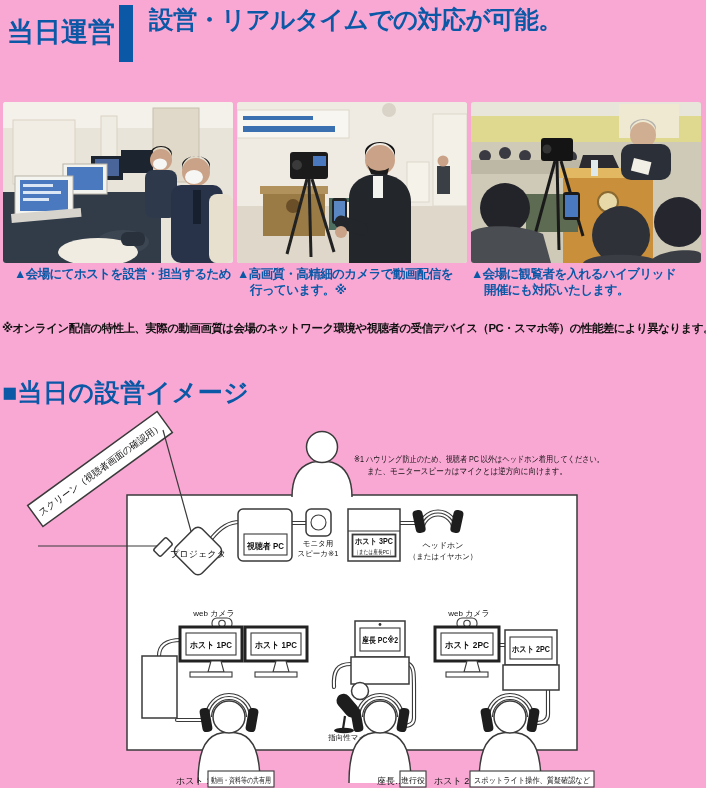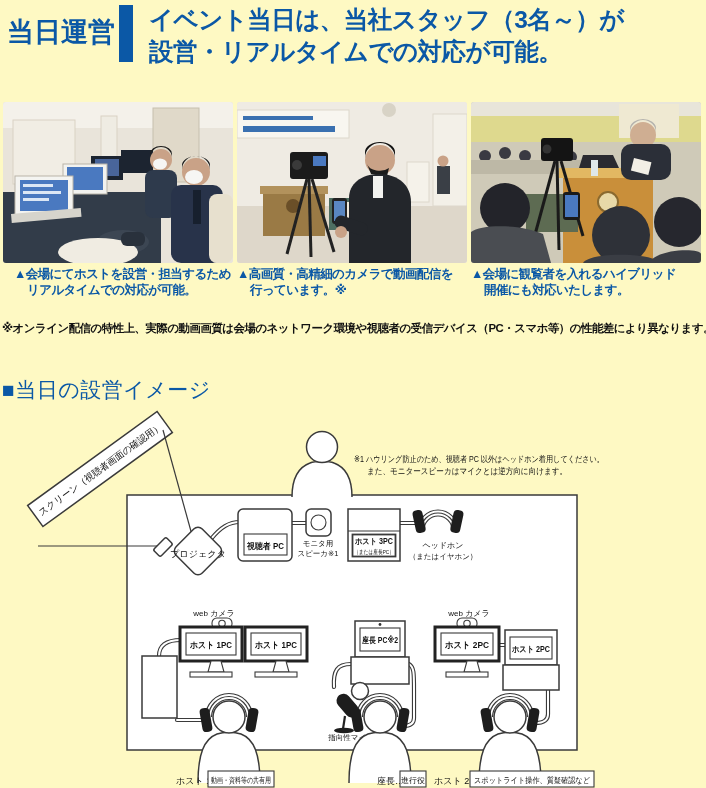--- a/index.html
+++ b/index.html
@@ -1,51 +1,50 @@
 <!DOCTYPE html>
 <html lang="ja"><head>
 <meta charset="utf-8">
 <style>
   html,body{margin:0;padding:0;background:#fff;}
-  .page{position:relative;width:706px;height:788px;background:#fef9c3;overflow:hidden;
+  .page{position:relative;width:706px;height:788px;background:#f9a8d4;overflow:hidden;
         font-family:"Liberation Sans","DejaVu Sans",sans-serif;}
   .abs{position:absolute;}
   
   .hdr-label{left:7px;top:14px;font-size:27px;font-weight:bold;color:#0b58a6;}
   .hdr-bar{left:119px;top:5px;width:14px;height:57px;background:#0b58a6;}
   .hdr-title{left:149px;top:4px;font-size:24.5px;font-weight:bold;color:#0b58a6;
              line-height:32px;letter-spacing:-0.5px;white-space:nowrap;}
   
   .photo{top:102px;width:230px;height:161px;border-radius:3px;overflow:hidden;background:#e9e4da;}
   .caption{top:267px;font-size:12.5px;font-weight:bold;color:#0b58a6;line-height:15.5px;
            letter-spacing:-0.6px;white-space:nowrap;}
   .caption .l2{padding-left:13px;}
   .disclaimer{top:321px;left:2px;width:704px;font-size:11.4px;font-weight:600;color:#111;
               letter-spacing:-0.45px;white-space:nowrap;}
-  .section-title{top:376px;left:2px;font-size:21px;font-weight:normal;color:#0b58a6;letter-spacing:0.5px;}
+  .section-title{top:376px;left:2px;font-size:25px;font-weight:bold;color:#0b58a6;letter-spacing:0.5px;}
   
   svg.diagram{left:0;top:0;}
   svg text{fill:#111;stroke:none;font-family:"Liberation Sans","DejaVu Sans",sans-serif;}
   .sh{stroke:#3a3a3a;fill:#fff;stroke-width:1.5;}
   .thin{stroke:#3a3a3a;fill:#fff;stroke-width:1.1;}
   .ln{stroke:#3a3a3a;fill:none;stroke-width:1.2;}
   .cable-o{stroke:#3a3a3a;stroke-width:4.2;fill:none;stroke-linecap:round;}
   .cable-i{stroke:#fff;stroke-width:2;fill:none;stroke-linecap:round;}
   .dark{fill:#1d1d1d;stroke:none;}
   .b{font-weight:bold;}
 </style>
 </head>
 <body>
 
 <div class="page">
 
   <div class="abs hdr-label">当日運営</div>
   <div class="abs hdr-bar"></div>
   <div class="abs hdr-title">
-    <div>イベント当日は、当社スタッフ（3名～）が</div>
     <div>設営・リアルタイムでの対応が可能。</div>
   </div>
 
   <div class="abs photo" style="left:3px;">
     <svg width="230" height="161" viewBox="0 0 230 161">
       <rect width="230" height="161" fill="#e9e4da"></rect>
       <rect x="0" y="0" width="230" height="26" fill="#f4f1ea"></rect>
       <rect x="10" y="18" width="62" height="64" fill="#f1ede4" stroke="#d9d2c3"></rect>
       <rect x="150" y="6" width="46" height="74" fill="#e0d9c9" stroke="#c6bfae"></rect>
       <rect x="98" y="14" width="16" height="50" fill="#efece3" stroke="#d9d2c3"></rect>
@@ -154,21 +153,20 @@
       <path d="M0,161 L0,130 C10,122 50,122 72,132 L80,161 Z" fill="#4a4d52"></path>
       <circle cx="150" cy="133" r="29" fill="#2e3138"></circle>
       <path d="M112,161 C118,150 180,150 190,161 Z" fill="#3a3d44"></path>
       <circle cx="208" cy="120" r="25" fill="#26272e"></circle>
       <path d="M178,161 C186,146 230,146 230,152 L230,161 Z" fill="#3a3d44"></path>
     </svg>
   </div>
 
   <div class="abs caption" style="left:14px;">
     <div class="l1">▲会場にてホストを設営・担当するため</div>
-    <div class="l2">リアルタイムでの対応が可能。</div>
   </div>
   <div class="abs caption" style="left:237px;">
     <div class="l1">▲高画質・高精細のカメラで動画配信を</div>
     <div class="l2">行っています。※</div>
   </div>
   <div class="abs caption" style="left:471px;">
     <div class="l1">▲会場に観覧者を入れるハイブリッド</div>
     <div class="l2">開催にも対応いたします。</div>
   </div>
 

